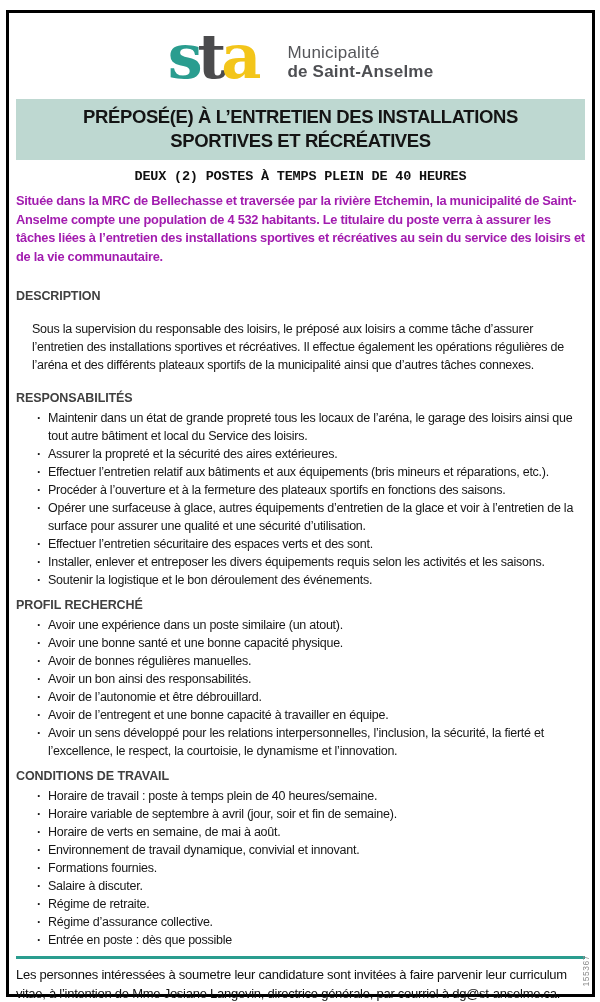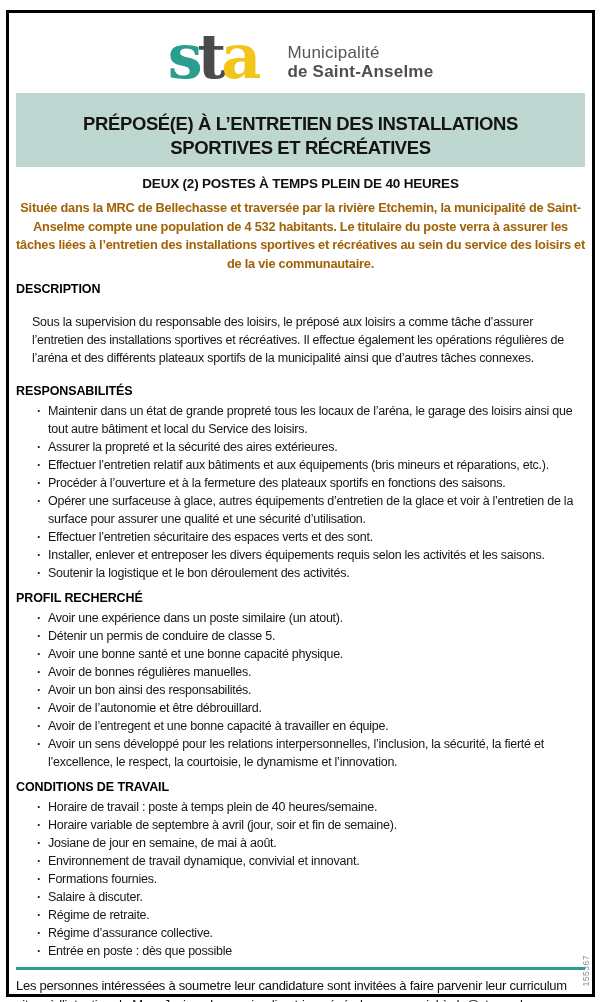--- a/index.html
+++ b/index.html
@@ -67,54 +67,54 @@
     font-size: 17px;
     line-height: 20px;
     color: var(--org-text-bold, #4e4f53);
     font-weight: 700;
     letter-spacing: 0.2px;
   }
   
   .banner {
     background: var(--banner-bg, #bed8d1);
     text-align: center;
-    padding: 19px 4px 7px 4px;
-    margin-top: 0;
+    padding: 6px 4px 7px 4px;
+    margin-top: 6px;
   }
   .banner-line {
     font-weight: 700;
     font-size: 18.5px;
     line-height: 24px;
     color: #141414;
     letter-spacing: -0.4px;
   }
   .subtitle {
     text-align: center;
     font-weight: 700;
     font-size: 13.5px;
     line-height: 17px;
     color: #111;
     margin: 8px 0 7px 0;
     letter-spacing: -0.2px;
+    font-family: Liberation Mono, monospace;
   }
   
   .intro {
     font-weight: 700;
     font-size: 12.8px;
     line-height: 18.5px;
-    color: #a16207;
-    letter-spacing: -0.25px;
-    margin: 2px 0 8px 0;
-    text-align: center;
+    color: #a21caf;
+    letter-spacing: -0.25px;
+    margin: 2px 0 22px 0;
   }
   .section-heading {
     font-weight: 700;
     font-size: 12.5px;
     line-height: 16px;
-    color: #000000;
+    color: #404040;
     letter-spacing: -0.1px;
     margin: 8px 0 3px 0;
   }
   .section-para {
     font-size: 12.5px;
     line-height: 18px;
     color: #161616;
     letter-spacing: -0.25px;
     margin: 16px;
   }
@@ -198,44 +198,43 @@
     <div>
       <div class="section-heading">RESPONSABILITÉS</div>
       <ul class="bullets">
           <li>Maintenir dans un état de grande propreté tous les locaux de l’aréna, le garage des loisirs ainsi que tout autre bâtiment et local du Service des loisirs.</li>
           <li>Assurer la propreté et la sécurité des aires extérieures.</li>
           <li>Effectuer l’entretien relatif aux bâtiments et aux équipements (bris mineurs et réparations, etc.).</li>
           <li>Procéder à l’ouverture et à la fermeture des plateaux sportifs en fonctions des saisons.</li>
           <li>Opérer une surfaceuse à glace, autres équipements d’entretien de la glace et voir à l’entretien de la surface pour assurer une qualité et une sécurité d’utilisation.</li>
           <li>Effectuer l’entretien sécuritaire des espaces verts et des sont.</li>
           <li>Installer, enlever et entreposer les divers équipements requis selon les activités et les saisons.</li>
-          <li>Soutenir la logistique et le bon déroulement des activités.</li>
+          <li>Soutenir la logistique et le bon déroulement des événements.</li>
         </ul>
     </div>
 
     <div>
       <div class="section-heading">PROFIL RECHERCHÉ</div>
       <ul class="bullets">
           <li>Avoir une expérience dans un poste similaire (un atout).</li>
-          <li>Détenir un permis de conduire de classe 5.</li>
           <li>Avoir une bonne santé et une bonne capacité physique.</li>
           <li>Avoir de bonnes régulières manuelles.</li>
           <li>Avoir un bon ainsi des responsabilités.</li>
           <li>Avoir de l’autonomie et être débrouillard.</li>
           <li>Avoir de l’entregent et une bonne capacité à travailler en équipe.</li>
           <li>Avoir un sens développé pour les relations interpersonnelles, l’inclusion, la sécurité, la fierté et l’excellence, le respect, la courtoisie, le dynamisme et l’innovation.</li>
         </ul>
     </div>
 
     <div>
       <div class="section-heading">CONDITIONS DE TRAVAIL</div>
       <ul class="bullets">
           <li>Horaire de travail : poste à temps plein de 40 heures/semaine.</li>
           <li>Horaire variable de septembre à avril (jour, soir et fin de semaine).</li>
-          <li>Josiane de jour en semaine, de mai à août.</li>
+          <li>Horaire de verts en semaine, de mai à août.</li>
           <li>Environnement de travail dynamique, convivial et innovant.</li>
           <li>Formations fournies.</li>
           <li>Salaire à discuter.</li>
           <li>Régime de retraite.</li>
           <li>Régime d’assurance collective.</li>
           <li>Entrée en poste : dès que possible</li>
         </ul>
     </div>
 
     <hr class="rule">

